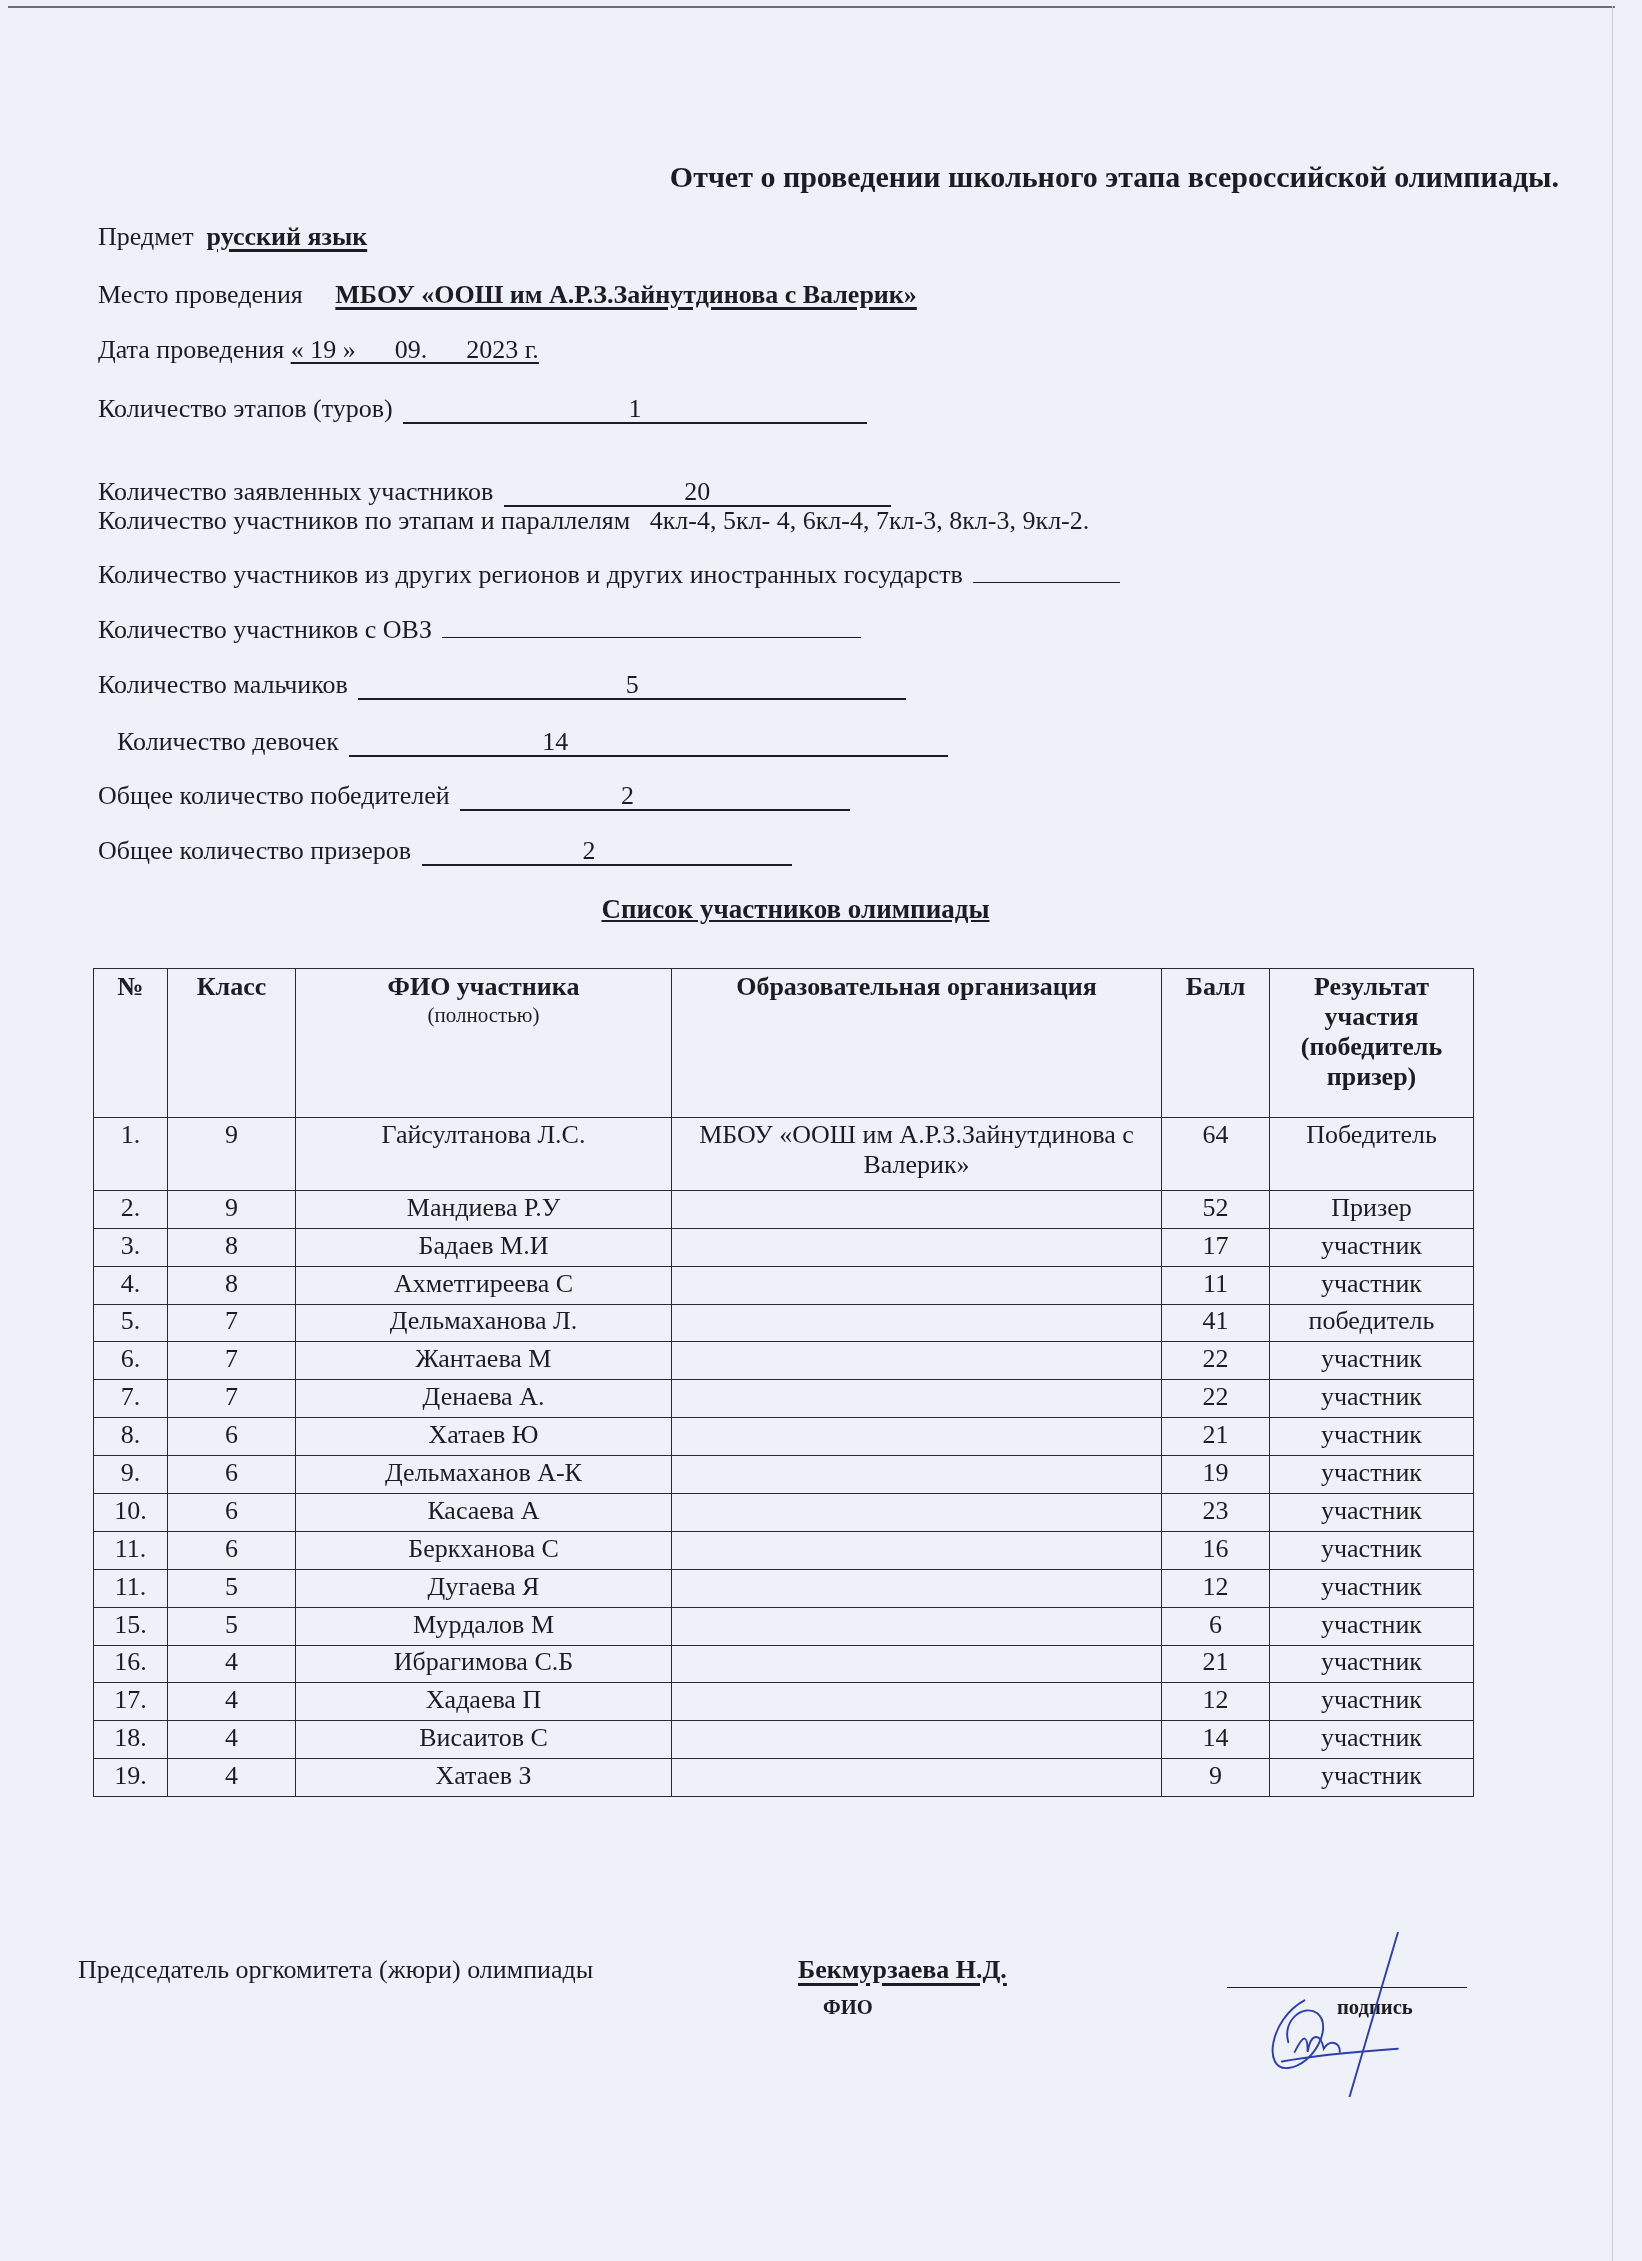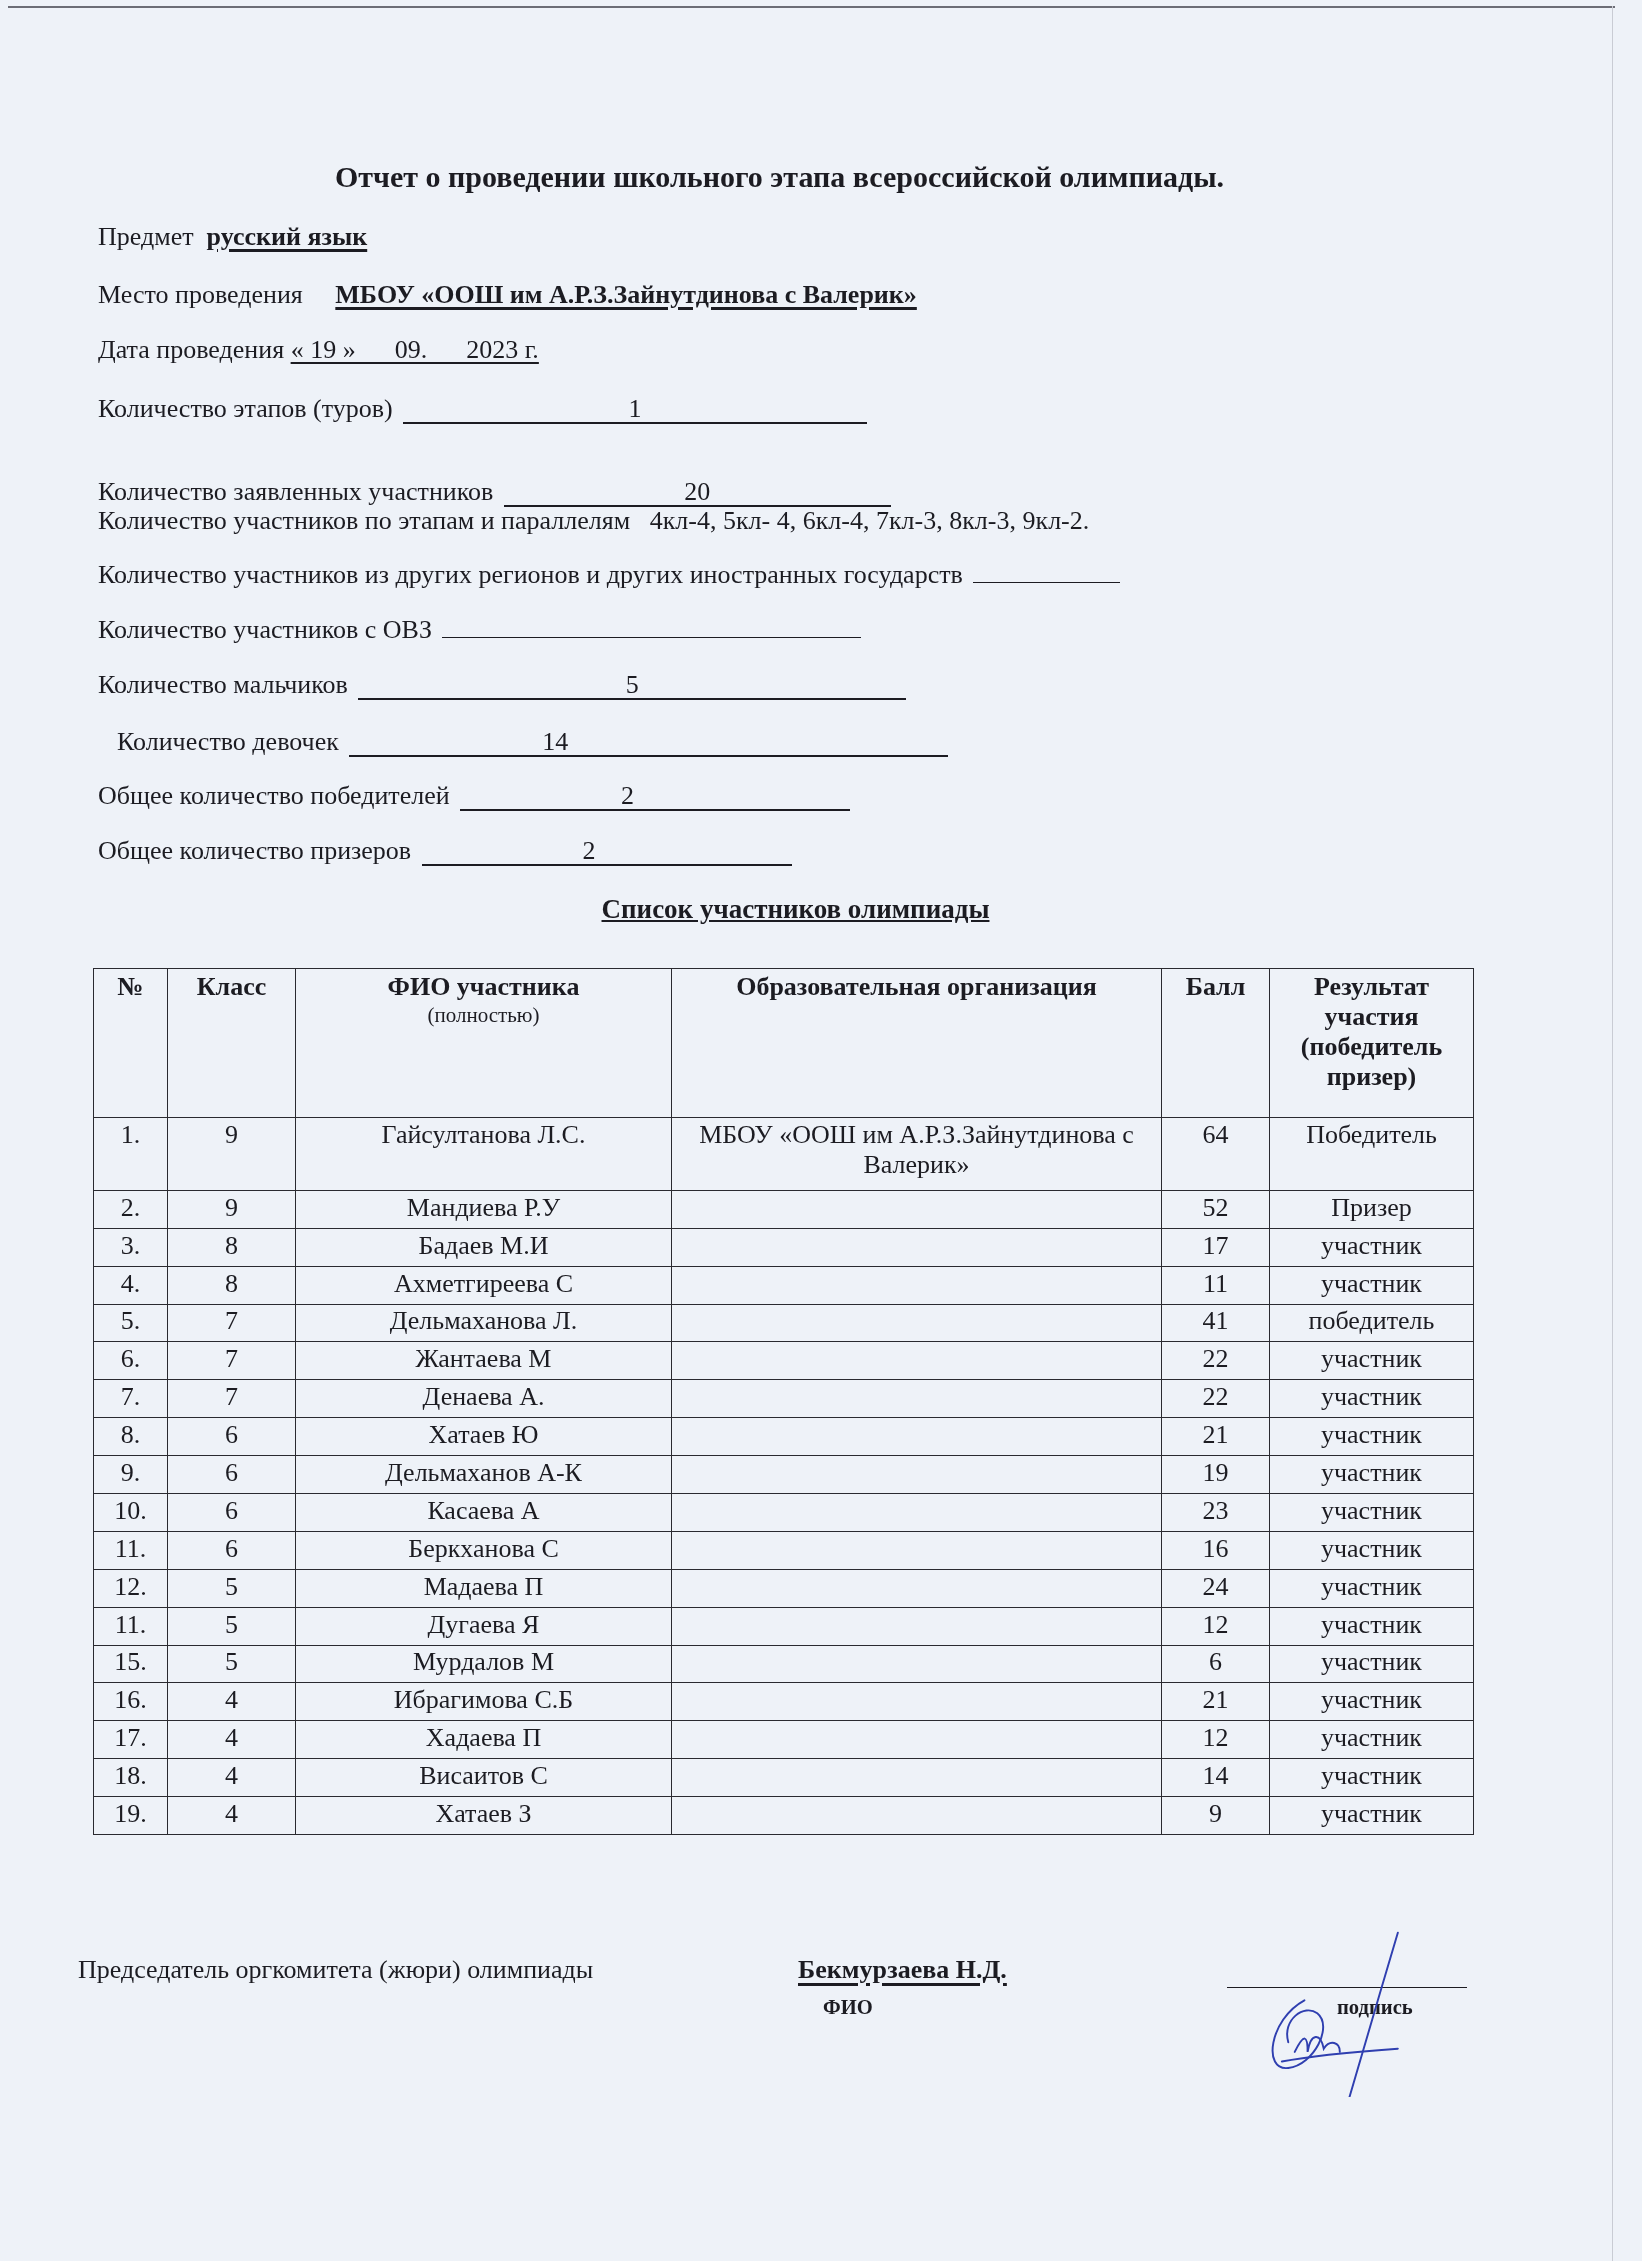--- a/index.html
+++ b/index.html
@@ -6,21 +6,21 @@
     body {
       width: 1643px; height: 2261px;
       background: #eef2f8;
       position: relative; overflow: hidden;
       font-family: "Liberation Serif", "DejaVu Serif", serif;
       color: #1c1c22;
     }
     .edge-top { position: absolute; left: 7.7px; top: 6.4px; width: 1607px; height: 1.9px; background: #4b4b55; opacity: .8; }
     .edge-right { position: absolute; left: 1612px; top: 6.4px; width: 1.3px; height: 2255px; background: #c9ccd4; }
     .title {
-      position: absolute; left: 0; top: 160px; width: 1559px; text-align: center;
+      position: absolute; left: 0; top: 160px; width: 1559px; text-align: right;
       font-size: 30px; font-weight: bold; letter-spacing: 0px;
     }
     .field { position: absolute; left: 98px; font-size: 26px; white-space: nowrap; }
     .u { text-decoration: underline; text-decoration-thickness: 2.6px; text-underline-offset: 3.9px; font-weight: bold; text-align: center; }
     .u-plain { text-decoration: underline; text-underline-offset: 3.9px; text-decoration-thickness: 1.9px; }
     .blank {
       display: inline-block; border-bottom: 2.6px solid #1c1c22; text-align: center; line-height: 26px;
       vertical-align: baseline; margin-left: 3.9px;
     }
     .blank.thin { border-bottom-width: 1.3px; }
@@ -223,28 +223,20 @@
       </tr>
       <tr>
         <td>11.</td>
         <td>6</td>
         <td>Беркханова С</td>
         <td></td>
         <td>16</td>
         <td>участник</td>
       </tr>
       <tr>
-        <td>12.</td>
-        <td>5</td>
-        <td>Мадаева П</td>
-        <td></td>
-        <td>24</td>
-        <td>участник</td>
-      </tr>
-      <tr>
         <td>11.</td>
         <td>5</td>
         <td>Дугаева Я</td>
         <td></td>
         <td>12</td>
         <td>участник</td>
       </tr>
       <tr>
         <td>15.</td>
         <td>5</td>

